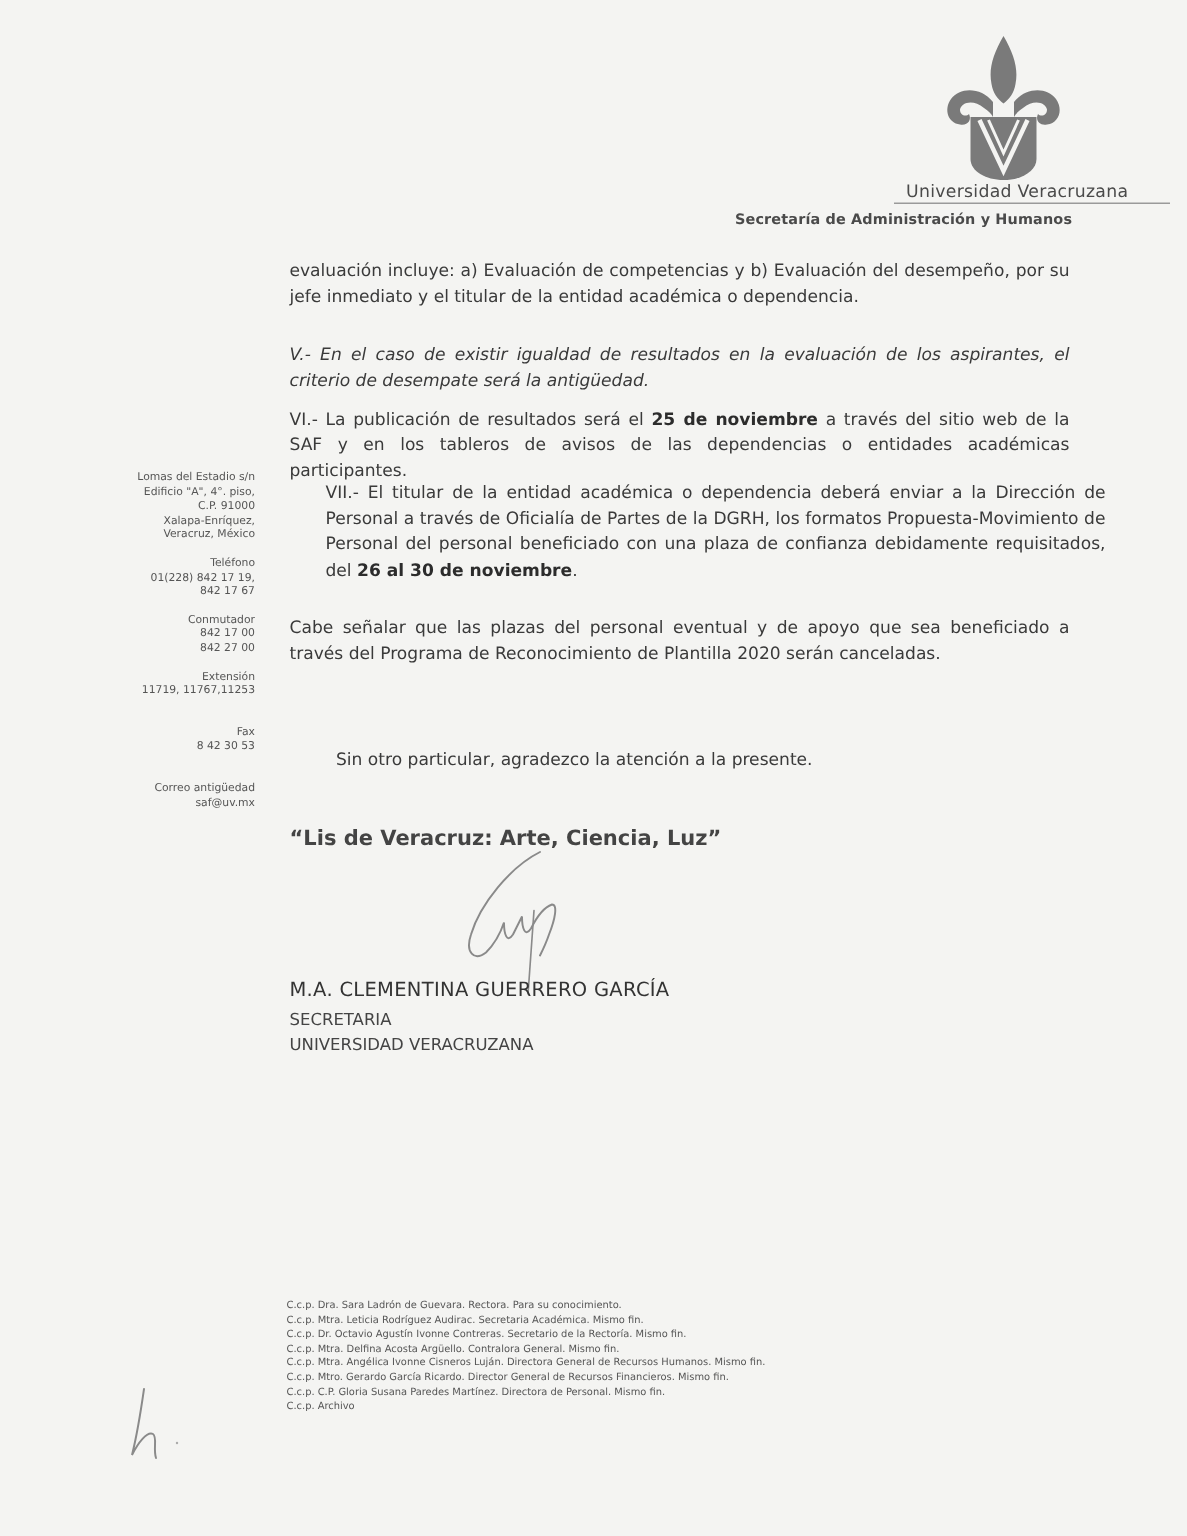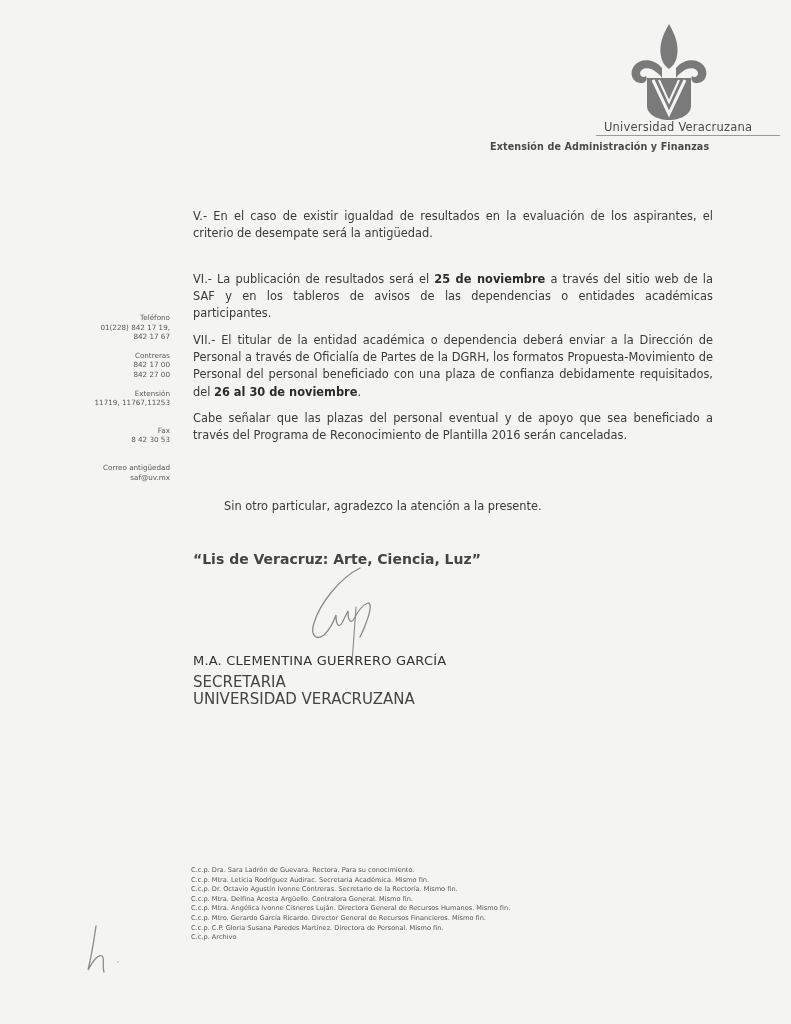--- a/index.html
+++ b/index.html
@@ -35,21 +35,21 @@
     }
     .body-text b { font-weight: bold; color: #2c2c2c; }
     .nl { white-space: nowrap; }
 
     .motto { position: absolute; left: 193px; top: 551px; font-size: 14px; color: #444; white-space: nowrap; font-weight: bold; }
     .signature { position: absolute; left: 300px; top: 563px; width: 110px; height: 100px; }
     .signer-name {
       position: absolute; left: 193px; top: 653px;
       font-size: 13px; font-weight: normal; color: #333; white-space: nowrap; letter-spacing: 0.2px;
     }
-    .signer-title { position: absolute; left: 193px; font-size: 15px; color: #444; white-space: nowrap; }
+    .signer-title { position: absolute; left: 193px; font-size: 11px; color: #444; white-space: nowrap; }
 
     .ccp {
       position: absolute; left: 191px; top: 866px;
       font-size: 6.6px; line-height: 9.6px; color: #555; white-space: nowrap;
     }
     .initial { position: absolute; left: 80px; top: 922px; width: 60px; height: 60px; }
   </style>
 </head>
 <body>
 
@@ -64,61 +64,70 @@
       <path d="M48 46 C56 36 70 36 76 44 C81 51 78 60 70 61 C65 62 62 58 64 54 C66 56 70 55 70 51 C69 46 61 44 54 50 C51 52 49 54 48 56 Z"></path>
 
       <path d="M19 56 L63 56 L63 84 C63 92 53 98 41 98 C29 98 19 92 19 84 Z"></path>
     </g>
     <path d="M25 58 L41 92 L57 58" fill="none" stroke="#f4f4f2" stroke-width="3"></path>
     <path d="M31 58 L41 80 L51 58" fill="none" stroke="#f4f4f2" stroke-width="2"></path>
   </svg>
 </div>
 <div class="uni-name">Universidad Veracruzana</div>
 <div class="uni-rule"></div>
-<div class="dept">Extensión de Administración y Finanzas</div>
+<div class="dept">Secretaría de Administración y Humanos</div>
 
 <div class="sidebar">
+  <div class="grp">
+    <div>Lomas del Estadio s/n</div>
+    <div>Edificio "A", 4°. piso,</div>
+    <div>C.P. 91000</div>
+    <div>Xalapa-Enríquez,</div>
+    <div>Veracruz, México</div>
+  </div>
   <div class="grp">
     <div>Teléfono</div>
     <div>01(228) 842 17 19,</div>
     <div>842 17 67</div>
   </div>
   <div class="grp">
-    <div>Contreras</div>
+    <div>Conmutador</div>
     <div>842 17 00</div>
     <div>842 27 00</div>
   </div>
   <div class="grp gap2">
     <div>Extensión</div>
     <div>11719, 11767,11253</div>
   </div>
   <div class="grp gap2">
     <div>Fax</div>
     <div>8 42 30 53</div>
   </div>
   <div class="grp">
     <div>Correo antigüedad</div>
     <div>saf@uv.mx</div>
   </div>
 </div>
 
 <div class="body-text" style="top:172px;">
+  <div class="nl" style="text-align:justify;text-align-last:justify;">evaluación incluye: a) Evaluación de competencias y b) Evaluación del desempeño, por su</div>
+  <div>jefe inmediato y el titular de la entidad académica o dependencia.</div>
 </div>
 
-<div class="body-text" style="top:208px;">V.- En el caso de existir igualdad de resultados en la evaluación de los aspirantes, el criterio de desempate será la antigüedad.</div>
+<div class="body-text" style="top:228px;font-style:italic;">V.- En el caso de existir igualdad de resultados en la evaluación de los aspirantes, el criterio de desempate será la antigüedad.</div>
 
 <div class="body-text" style="top:271px;">
   <span>VI.- La publicación de resultados será el </span><b>25 de noviembre</b><span> a través del sitio web de la SAF y en los tableros de avisos de las dependencias o entidades académicas participantes.</span>
 </div>
 
-<div class="body-text" style="top:332px;">
+<div class="body-text" style="top:320px;margin-left:24px;">
   <span>VII.- El titular de la entidad académica o dependencia deberá enviar a la Dirección de Personal  a través de Oficialía de Partes de la DGRH,  los formatos Propuesta-Movimiento de Personal del personal beneficiado con una plaza de confianza debidamente requisitados, del </span><b>26 al 30 de noviembre</b><span>.</span>
 </div>
 
-<div class="body-text" style="top:410px;">Cabe señalar que las plazas del personal eventual y de apoyo que sea beneficiado a través del Programa de Reconocimiento de Plantilla 2016 serán canceladas.</div>
+<div class="body-text" style="top:410px;">Cabe señalar que las plazas del personal eventual y de apoyo que sea beneficiado a través del Programa de Reconocimiento de Plantilla 2020 serán canceladas.</div>
 
 <div class="body-text" style="top:498px;margin-left:31px;">Sin otro particular, agradezco la atención a la presente.</div>
 
 <div class="motto">“Lis de Veracruz: Arte, Ciencia, Luz”</div>
 
 <div class="signature">
   <svg viewBox="0 0 110 100" width="110" height="100">
     <path d="M60 5 C40 15 20 40 14 60 C10 72 16 78 24 72 C30 66 34 58 36 52 C36 60 38 66 42 60 C44 56 46 52 48 48 C48 56 50 62 54 56 C58 48 62 42 68 40 C72 40 70 50 66 60 C64 66 62 70 60 74" fill="none" stroke="#8a8a8a" stroke-width="1.3" stroke-linecap="round"></path>
     <path d="M56 44 L52 100" fill="none" stroke="#8a8a8a" stroke-width="1.1" stroke-linecap="round"></path>
   </svg>

